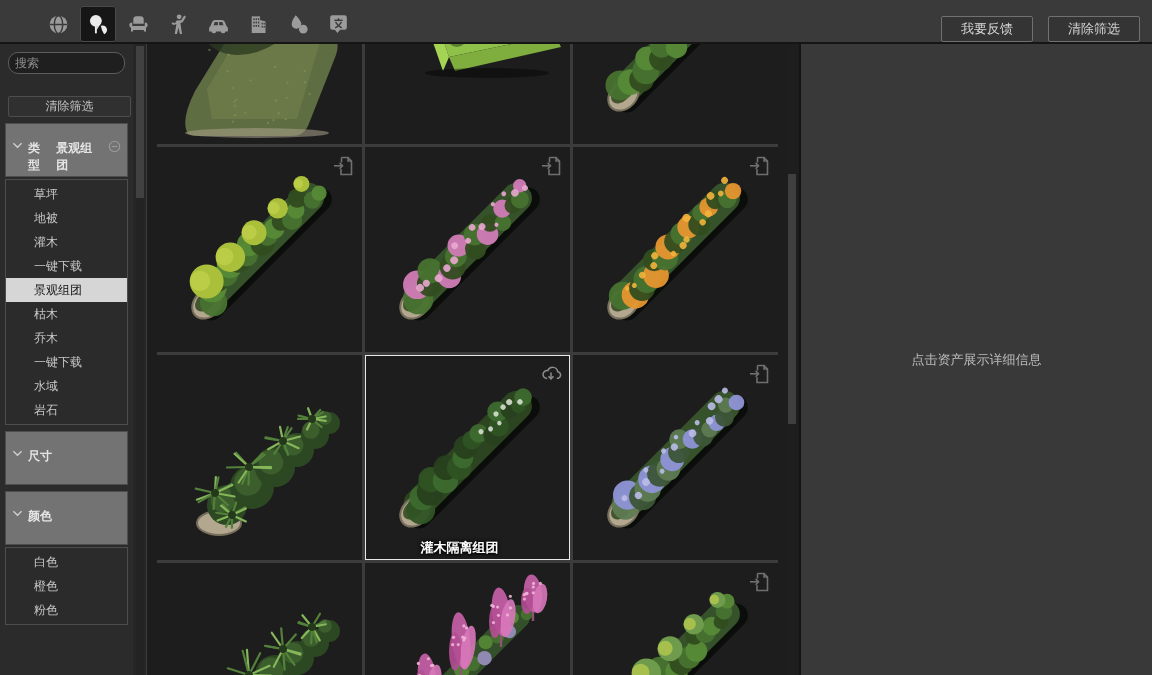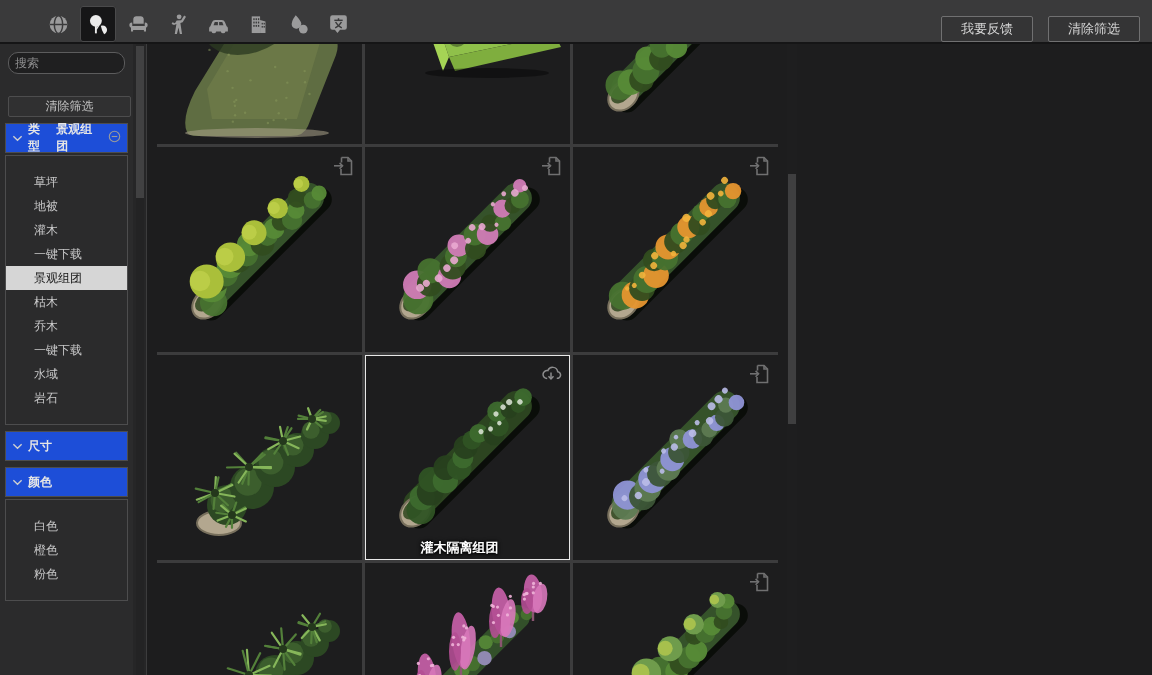--- a/index.html
+++ b/index.html
@@ -16,24 +16,24 @@
   .tool-icon.selected{background:#161617;color:#ececec;box-shadow:0 0 0 1px #4a4a4b inset;}
   .tb-actions{margin-left:auto;display:flex;gap:15px;margin-right:12px;}
   .tb-btn{height:26px;min-width:92px;padding:0 14px;background:#343435;border:1px solid #707071;border-radius:2px;color:#d6d6d6;font-size:13px;font-family:inherit;cursor:pointer;}
   
   .main{display:flex;height:631px;}
   .sidebar-wrap{width:146px;background:#2b2b2c;display:flex;flex-shrink:0;}
   .sidebar-content{width:133px;padding-top:8px;box-sizing:border-box;overflow:hidden;}
   .search-input{display:block;width:117px;height:22px;margin:0 8px 22px 8px;background:#1f1f20;border:1px solid #5c5c5d;border-radius:10px;color:#cccccc;font-size:12px;padding:0 6px;box-sizing:border-box;font-family:inherit;outline:none;}
   .search-input::placeholder{color:#8d8d8e;}
   .clear-btn{display:block;width:123px;height:21px;margin:0 5px 2px 8px;background:#303031;border:1px solid #4d4d4e;border-radius:2px;color:#c4c4c4;font-size:12px;font-family:inherit;cursor:pointer;}
-  .sec-hdr{margin:6px 5px 0 5px;border:1px solid #4d4d4e;height:20px;display:flex;align-items:center;padding:4px 6px;color:#e5e5e5;font-size:12px;font-weight:bold;gap:5px;cursor:pointer;background:#1d4ed8;}
+  .sec-hdr{margin:6px 5px 0 5px;border:1px solid #4d4d4e;height:20px;display:flex;align-items:flex-start;padding:16px 6px;color:#e5e5e5;font-size:12px;font-weight:bold;gap:5px;cursor:pointer;background:#737373;}
   .sec-hdr svg{flex-shrink:0;}
   .sec-hdr .minus{margin-left:auto;color:#9a9a9b;}
-  .sec-box{margin:2px 5px 0 5px;border:1px solid #4d4d4e;padding:14px 0;background:#2b2b2c;}
+  .sec-box{margin:2px 5px 0 5px;border:1px solid #4d4d4e;padding:2px 0;background:#2b2b2c;}
   .f-item{height:24px;line-height:24px;padding-left:28px;font-size:12px;color:#c9c9ca;cursor:pointer;white-space:nowrap;}
   .f-item.selected{background:#d6d6d6;color:#161616;}
   .sidebar-sb{width:13px;position:relative;background:#262627;}
   .sidebar-sb .sb-track{position:absolute;left:3px;top:0;width:8px;height:100%;background:#232324;}
   .sidebar-sb .sb-thumb{position:absolute;left:3px;top:2px;width:8px;height:152px;background:#414142;}
   
   .gridpanel{width:652px;flex-shrink:0;position:relative;background:#1d1d1e;border-left:1px solid #3c3c3d;overflow:hidden;}
   .grid{position:absolute;left:10px;top:-105px;display:grid;grid-template-columns:repeat(3,205px);grid-auto-rows:205px;gap:3px;background:#3c3c3d;}
   .tile{position:relative;background:#1d1d1e;cursor:pointer;}
   .tile svg.thumb{position:absolute;left:0;top:0;width:205px;height:205px;}
@@ -813,14 +813,17 @@
               <path d="M8.6,8.9 l2.9,2.9 -2.9,2.9"></path>
             </svg>
           </div>
         </div>
       </div>
     <div class="grid-sb">
       <div class="sb-thumb"></div>
     </div>
   </div>
 
+  <div class="detail">
+    <div class="detail-text">点击资产展示详细信息</div>
+  </div>
 
 </div>
 
 </body></html>

